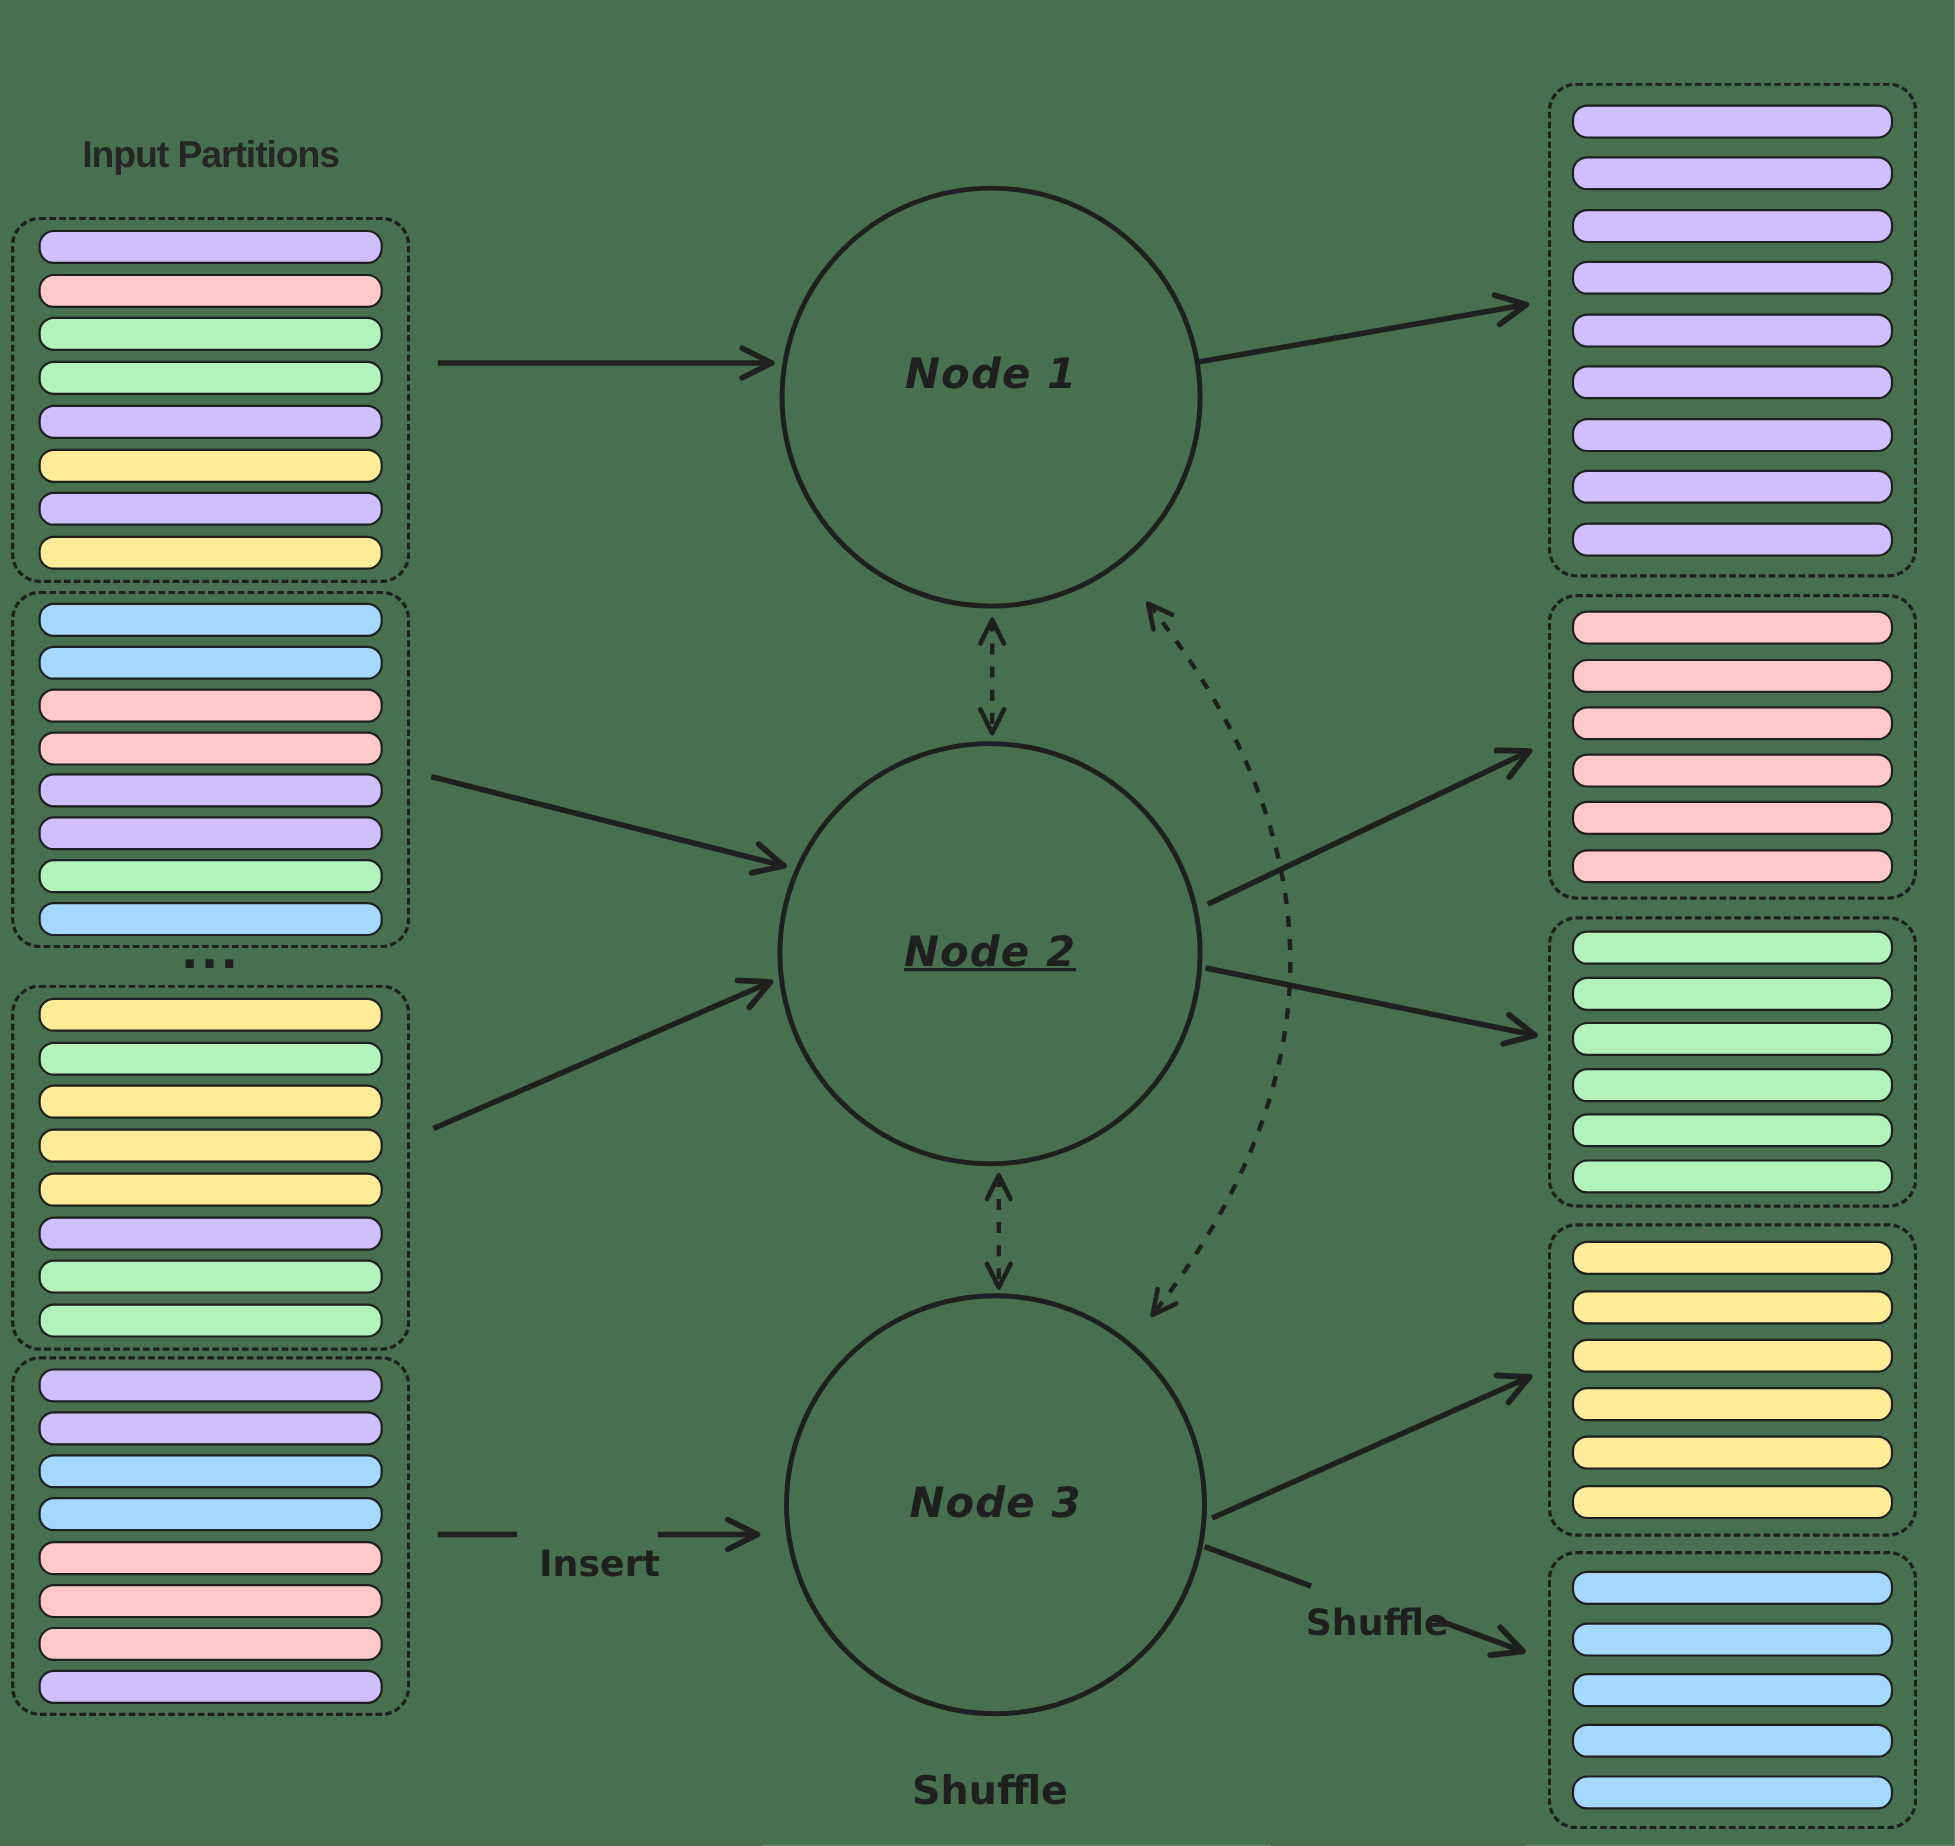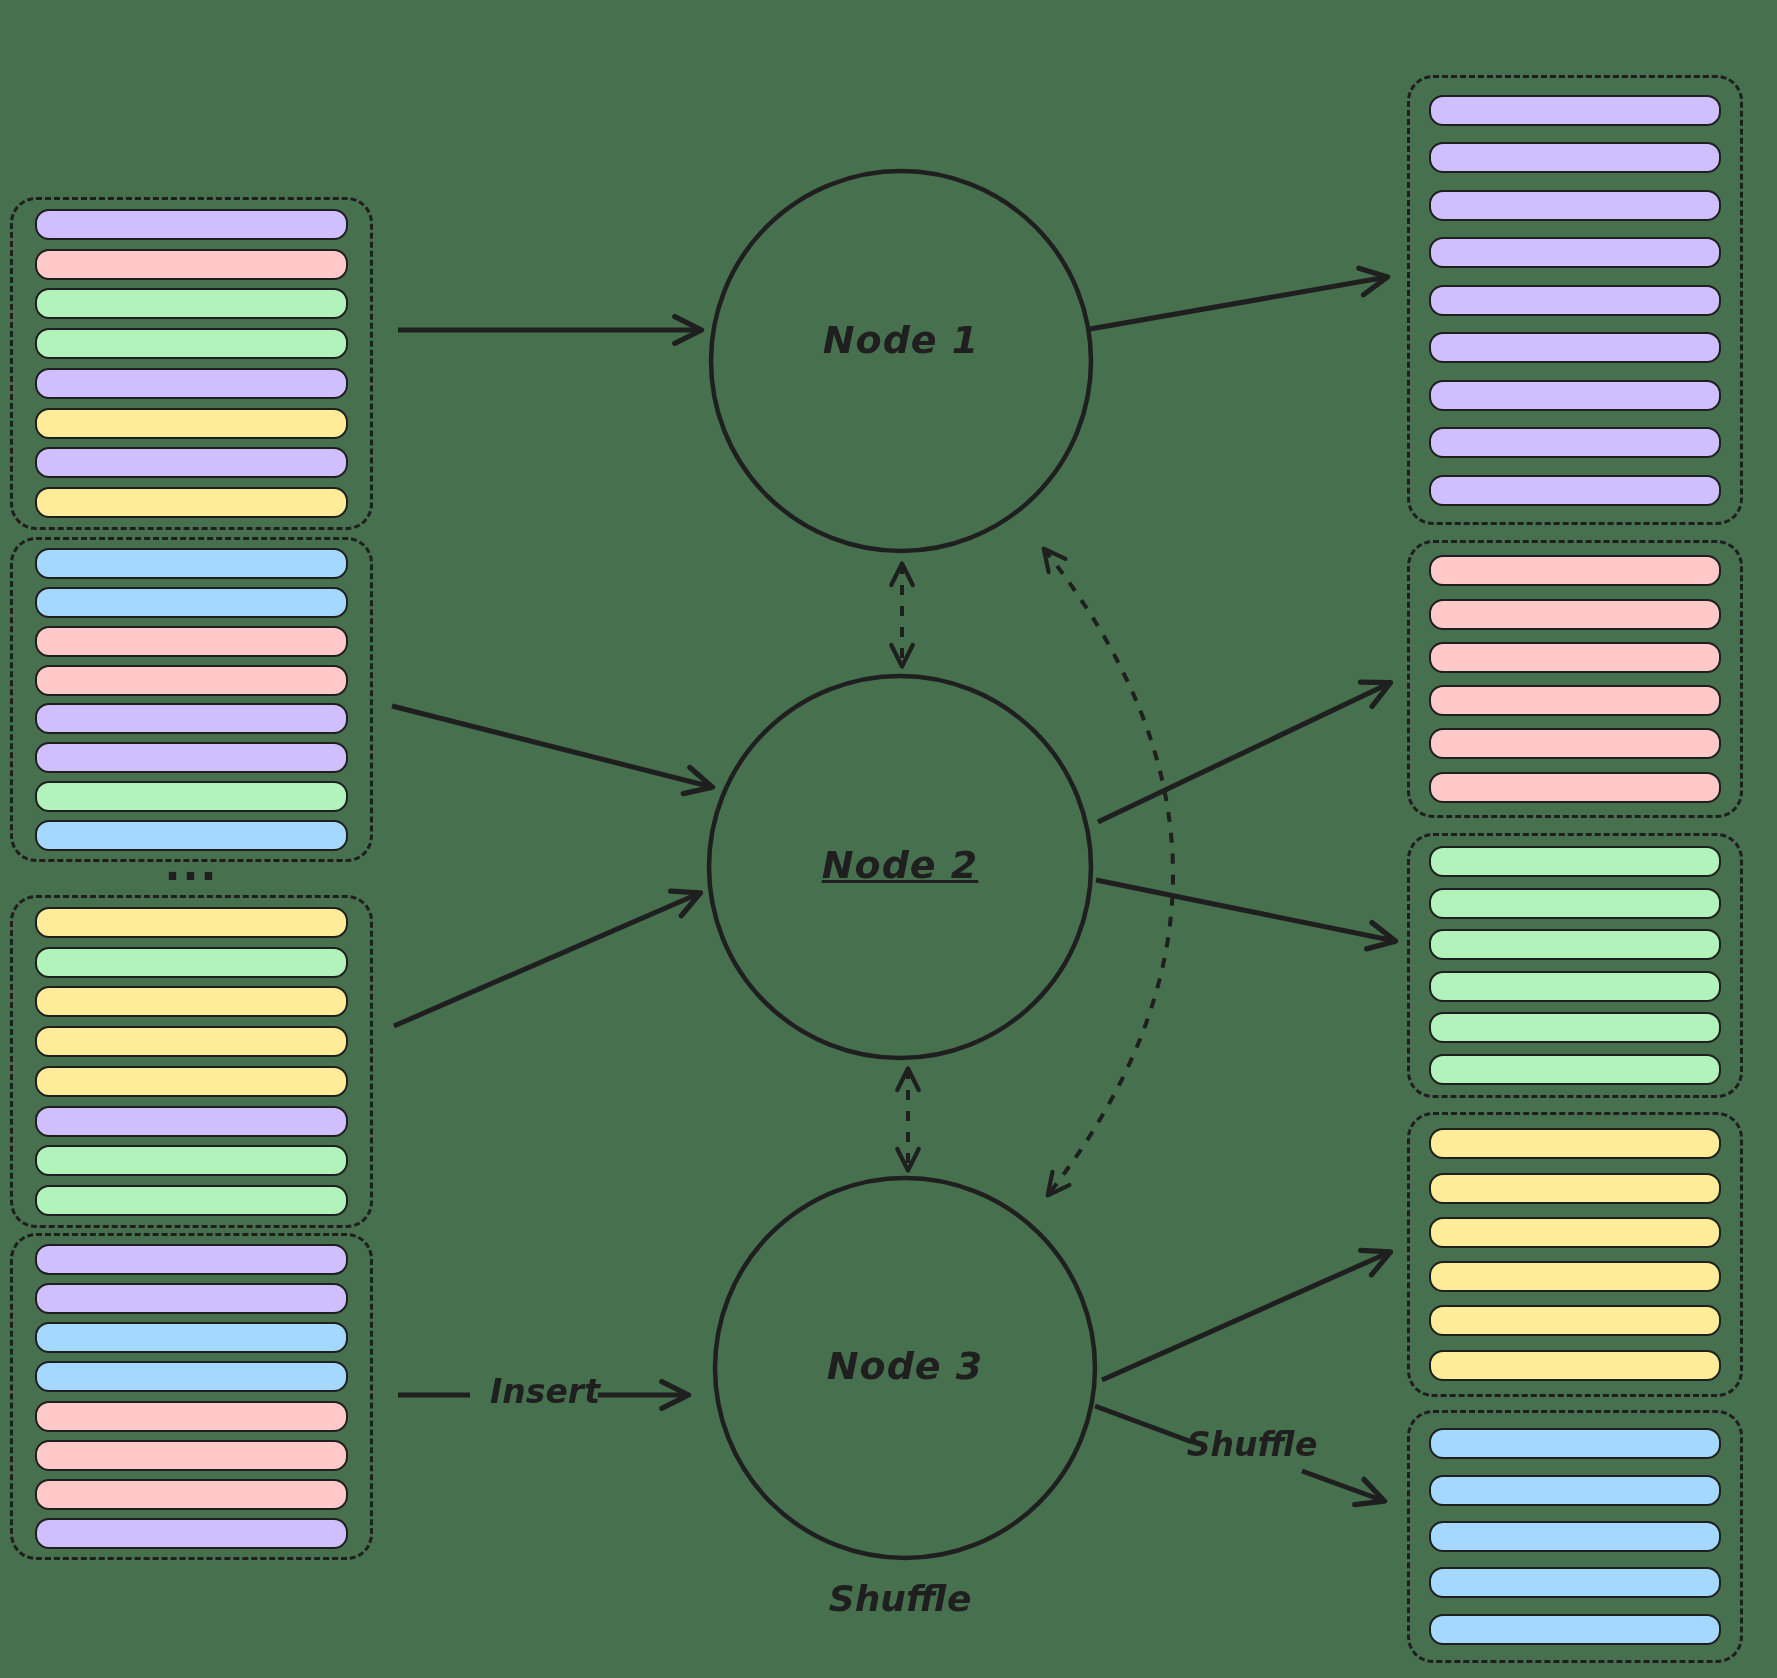--- a/index.html
+++ b/index.html
@@ -32,29 +32,30 @@
   }
   svg.overlay{ position:absolute; left:0; top:0; pointer-events:none; }
   svg.overlay line, svg.overlay path, svg.overlay circle{ stroke:var(--stroke); }
   .node-label{
     position:absolute; width:240px; text-align:center;
     font-size:38px; font-weight:600; font-style:italic; color:var(--stroke);
     letter-spacing:1px;
   }
   .edge-label{
     position:absolute; text-align:center;
-    font-size:33px; font-weight:600; font-style:italic; color:var(--stroke);
+    font-size:33px; font-weight:600; color:var(--stroke);margin-top:30px;
   }
   .edge-label.shuffle{ font-size:36px; }
 </style>
 </head>
 <body>
 
 <div id="stage" style="background: rgb(71, 112, 79);">
 
+  <div class="title" style="left:10px; top:122px; width:363px;">Input Partitions</div>
 
   <div class="pgroup" style="left:10px; top:197px;  width:363px; height:333px;">
       <div class="bar" style="background: rgb(208, 191, 255);"></div>
       <div class="bar" style="background: rgb(255, 201, 201);"></div>
       <div class="bar" style="background: rgb(178, 242, 187);"></div>
       <div class="bar" style="background: rgb(178, 242, 187);"></div>
       <div class="bar" style="background: rgb(208, 191, 255);"></div>
       <div class="bar" style="background: rgb(255, 236, 153);"></div>
       <div class="bar" style="background: rgb(208, 191, 255);"></div>
       <div class="bar" style="background: rgb(255, 236, 153);"></div>

